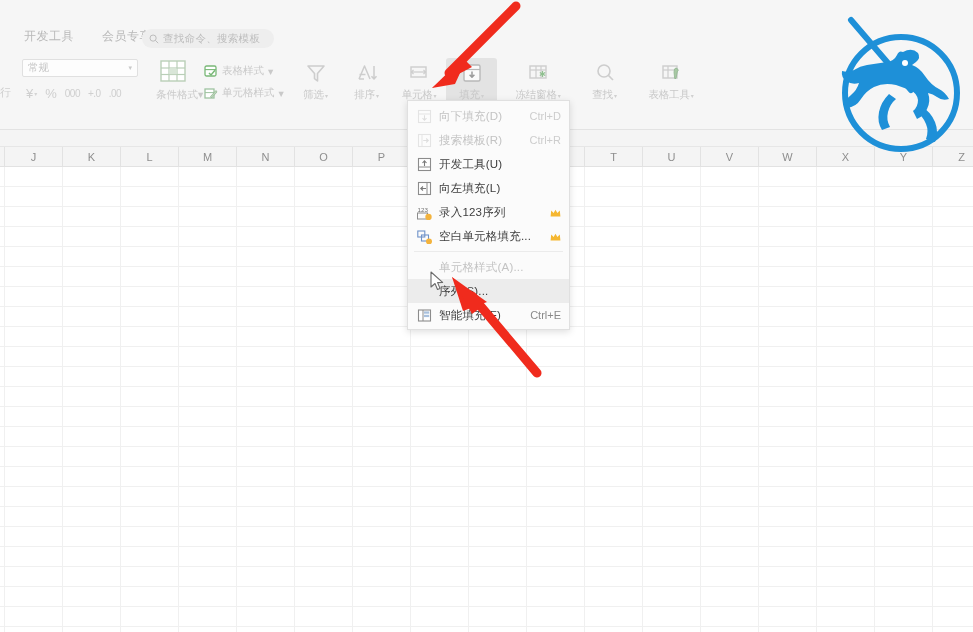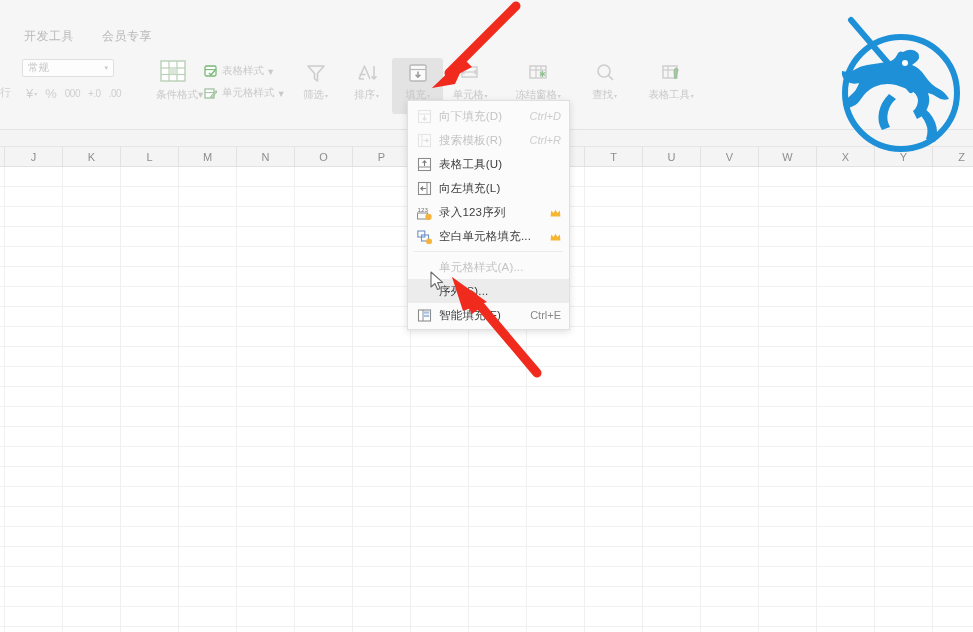--- a/index.html
+++ b/index.html
@@ -63,21 +63,21 @@
     width: 973px; height: 78px;
     background: #f6f6f6;
     border-bottom: 1px solid #e3e3e3;
   }
   .ribbon-left {
     position: absolute; left: 0; top: 0;
     width: 290px; height: 78px;
   }
   .numfmt-select {
     position: absolute; left: 22px; top: 7px;
-    width: 92px; height: 18px;
+    width: 116px; height: 18px;
     background: #fdfdfd;
     border: 1px solid #e0e0e0;
     border-radius: 2px;
     font-size: 10.5px;
     color: #c6c6c6;
     display: flex; align-items: center;
     padding: 0 5px;
   }
   .numfmt-select .sel-label { flex: 1 1 auto; }
   .numfmt-select .caret {
@@ -213,21 +213,21 @@
     display:flex; align-items:center; justify-content:center;
   }
   .mi .mi-ic svg { display:block; }
   .mi .mi-lbl { flex: 1 1 auto; letter-spacing: .2px;}
   .mi .mi-key {
     font-size: 11px; color:#8a8a8a;
     margin-left: 10px;
   }
   .mi .crown { margin-left: 5px; width:11px; height:9px; display:block; }
   .mi.disabled { color:#c3c3c3; }
-  .mi.disabled .mi-key { color:#cdcdcd;font-style:italic; }
+  .mi.disabled .mi-key { color:#cdcdcd; }
   .mi.noic { padding-left: 31px; }
   .mi.hl { background: #ececec; }
   .msep {
     height: 1px; background: #ebebeb;
     margin: 3px 6px;
   }
 
   
   .watermark {
     position:absolute; right: 4px; top: 8px;
@@ -254,20 +254,29 @@
 </style>
 </head>
 <body>
 
 <div id="app">
 
   <div class="topbar">
     <div class="topbar-tabs">
       <div class="tab-item">开发工具</div>
       <div class="tab-item">会员专享</div>
+    </div>
+    <div class="searchbox">
+      <span class="mag">
+        <svg width="10" height="10" viewBox="0 0 10 10">
+          <circle cx="4.1" cy="4.1" r="3.1" fill="none" stroke="#bdbdbd" stroke-width="1"></circle>
+          <line x1="6.4" y1="6.4" x2="9.2" y2="9.2" stroke="#bdbdbd" stroke-width="1"></line>
+        </svg>
+      </span>
+      <span class="search-text">查找命令、搜索模板</span>
     </div>
   </div>
 
   <div class="ribbon">
 
     <div class="ribbon-left">
       <div class="row-lbl">行</div>
 
       <div class="numfmt-select">
         <span class="sel-label">常规</span>
@@ -347,45 +356,45 @@
             <path d="M9 18 L4 18 M10.5 13.5 L4.5 13.5 M4 18 L9.5 5 L15 18" fill="none" stroke="#cdcdcd" stroke-width="1.5" stroke-linejoin="round"></path>
             <path d="M19 5 V18 M16.5 15.2 L19 18 L21.5 15.2" fill="none" stroke="#cdcdcd" stroke-width="1.5" stroke-linejoin="round"></path>
           </svg>
         </span>
         <span class="rb-lbl">
           <span>排序</span>
           <span class="mini-caret">▾</span>
         </span>
       </div>
 
-      <div class="rb active">
-        <span class="rb-ic">
-          <svg width="24" height="24" viewBox="0 0 24 24">
-            <rect x="4" y="4" width="16" height="16" rx="1.5" fill="#fafafa" stroke="#b8b8b8" stroke-width="1.4"></rect>
-            <line x1="4" y1="8.5" x2="20" y2="8.5" stroke="#b8b8b8" stroke-width="1.2"></line>
-            <path d="M12 10.5 V16 M9.6 13.8 L12 16.3 L14.4 13.8" fill="none" stroke="#9a9a9a" stroke-width="1.5" stroke-linejoin="round"></path>
-          </svg>
-        </span>
-        <span class="rb-lbl">
-          <span>填充</span>
-          <span class="mini-caret">▾</span>
-        </span>
-      </div>
-
       <div class="rb wide">
         <span class="rb-ic">
           <svg width="24" height="24" viewBox="0 0 24 24">
             <rect x="4" y="6" width="15" height="10" fill="none" stroke="#cdcdcd" stroke-width="1.4"></rect>
             <line x1="4" y1="11" x2="19" y2="11" stroke="#cdcdcd" stroke-width="1.2"></line>
             <path d="M6.5 8.8 L4.6 11 L6.5 13.2" fill="none" stroke="#cdcdcd" stroke-width="1.2"></path>
             <path d="M16.5 8.8 L18.4 11 L16.5 13.2" fill="none" stroke="#cdcdcd" stroke-width="1.2"></path>
           </svg>
         </span>
         <span class="rb-lbl">
           <span>单元格</span>
+          <span class="mini-caret">▾</span>
+        </span>
+      </div>
+
+      <div class="rb active">
+        <span class="rb-ic">
+          <svg width="24" height="24" viewBox="0 0 24 24">
+            <rect x="4" y="4" width="16" height="16" rx="1.5" fill="#fafafa" stroke="#b8b8b8" stroke-width="1.4"></rect>
+            <line x1="4" y1="8.5" x2="20" y2="8.5" stroke="#b8b8b8" stroke-width="1.2"></line>
+            <path d="M12 10.5 V16 M9.6 13.8 L12 16.3 L14.4 13.8" fill="none" stroke="#9a9a9a" stroke-width="1.5" stroke-linejoin="round"></path>
+          </svg>
+        </span>
+        <span class="rb-lbl">
+          <span>填充</span>
           <span class="mini-caret">▾</span>
         </span>
       </div>
 
 
 
       <div class="rb" style="width:62px; margin-left:10px;">
         <span class="rb-ic">
           <svg width="24" height="24" viewBox="0 0 24 24">
             <rect x="4" y="5" width="16" height="12" fill="none" stroke="#cdcdcd" stroke-width="1.4"></rect>
@@ -984,21 +993,21 @@
         <span class="mi-key">Ctrl+R</span>
       </div>
       <div class="mi">
         <span class="mi-ic">
           <svg width="15" height="15" viewBox="0 0 15 15" style="opacity:1">
             <rect x="1.5" y="1.5" width="12" height="12" fill="#fff" stroke="#8c8c8c" stroke-width="1.1"></rect>
             <line x1="1.5" y1="10" x2="13.5" y2="10" stroke="#8c8c8c" stroke-width="1"></line>
             <path d="M7.5 9 V4 M5.5 6 L7.5 3.8 L9.5 6" fill="none" stroke="#7a7a7a" stroke-width="1.1"></path>
           </svg>
         </span>
-        <span class="mi-lbl">表格工具(U)</span>
+        <span class="mi-lbl">开发工具(U)</span>
       </div>
       <div class="mi">
         <span class="mi-ic">
           <svg width="15" height="15" viewBox="0 0 15 15" style="opacity:1">
             <rect x="1.5" y="1.5" width="12" height="12" fill="#fff" stroke="#8c8c8c" stroke-width="1.1"></rect>
             <line x1="10" y1="1.5" x2="10" y2="13.5" stroke="#8c8c8c" stroke-width="1"></line>
             <path d="M9 7.5 H4 M6 5.5 L3.8 7.5 L6 9.5" fill="none" stroke="#7a7a7a" stroke-width="1.1"></path>
           </svg>
         </span>
         <span class="mi-lbl">向左填充(L)</span>

